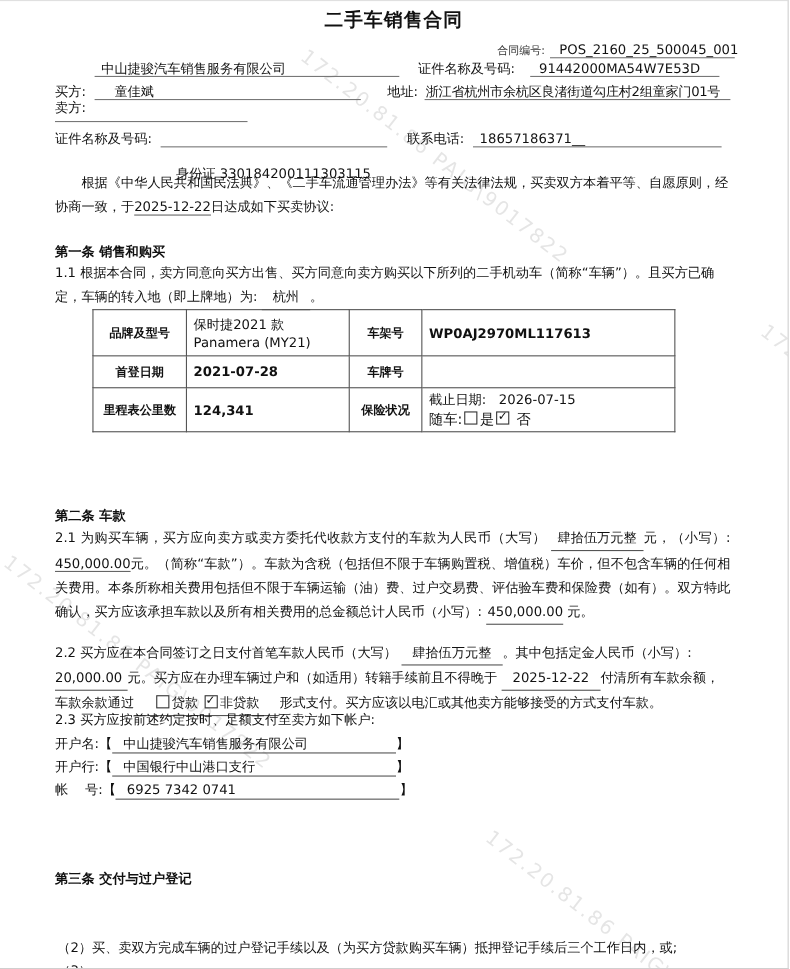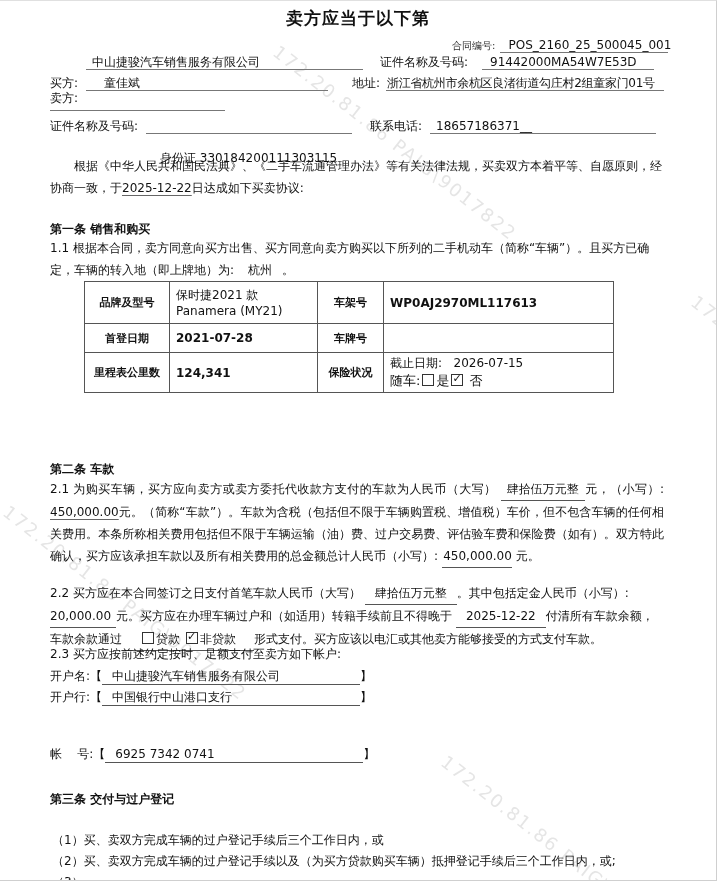--- a/index.html
+++ b/index.html
@@ -34,21 +34,21 @@
 </head>
 <body>
 
 <div class="frame">
 
   <div class="wm" style="left:282px; top:40px;">172.20.81.86 PAIG\9017822</div>
   <div class="wm" style="left:12px; top:500px;">172.20.81.86 PAIG\9017822</div>
   <div class="wm" style="left:450px; top:750px;">172.20.81.86 PAIG\9017822</div>
   <div class="wm" style="left:700px; top:290px;">172.20.81.86 PAIG\9017822</div>
 
-  <div class="abs title">卖方应当于以下第</div>
+  <div class="abs title">二手车销售合同</div>
 
   <div class="abs" style="left:452px; top:33px;">
     <span class="small">合同编号:</span>
     <span class="b" style="font-size:12px; display:inline-block; border-bottom:1px solid #777; padding:0 2px 0 8px; width:158px;">POS_2160_25_500045_001</span>
   </div>
 
   <div class="abs t12" style="left:50px; top:53px;margin-top:36px;">卖方:</div>
   <div class="abs t12" style="left:92px; top:53px;">中山捷骏汽车销售服务有限公司</div>
   <div class="line" style="left:86px; top:68px; width:277px;"></div>
   <div class="abs t12" style="left:380px; top:53px;">证件名称及号码:</div>
@@ -130,22 +130,21 @@
 
   <div class="abs t12" style="left:50px; top:645px;">2.3   买方应按前述约定按时、足额支付至卖方如下帐户:</div>
 
   <div class="abs t12" style="left:50px; top:667px;">
     <span>开户名:</span><span>【</span><span class="fill" style="width:258px; text-align:left; padding-left:10px; box-sizing:border-box;">中山捷骏汽车销售服务有限公司</span><span>】</span>
   </div>
   <div class="abs t12" style="left:50px; top:688px;">
     <span>开户行:</span><span>【</span><span class="fill" style="width:258px; text-align:left; padding-left:10px; box-sizing:border-box;">中国银行中山港口支行</span><span>】</span>
   </div>
   <div class="abs t12" style="left:50px; top:709px;">
-    <span style="white-space:pre;">帐    号:</span><span>【</span><span class="fill" style="width:258px; text-align:left; padding-left:10px; box-sizing:border-box;margin-top:36px;">6925 7342 0741</span><span>】</span>
+    <span style="white-space:pre;">帐    号:</span><span>【</span><span class="fill" style="width:258px; text-align:left; padding-left:10px; box-sizing:border-box;">6925 7342 0741</span><span>】</span>
   </div>
 
 
   <div class="abs heading" style="left:50px; top:790px;">第三条 交付与过户登记</div>
-  <div class="abs t12" style="left:52px; top:831px;">（1）买、卖双方完成车辆的过户登记手续后三个工作日内，或</div>
   <div class="abs t12" style="left:52px; top:852px;">（2）买、卖双方完成车辆的过户登记手续以及（为买方贷款购买车辆）抵押登记手续后三个工作日内，或;</div>
   <div class="abs t12" style="left:52px; top:873px;">（3）</div>
 
 </div>
 
 </body></html>

